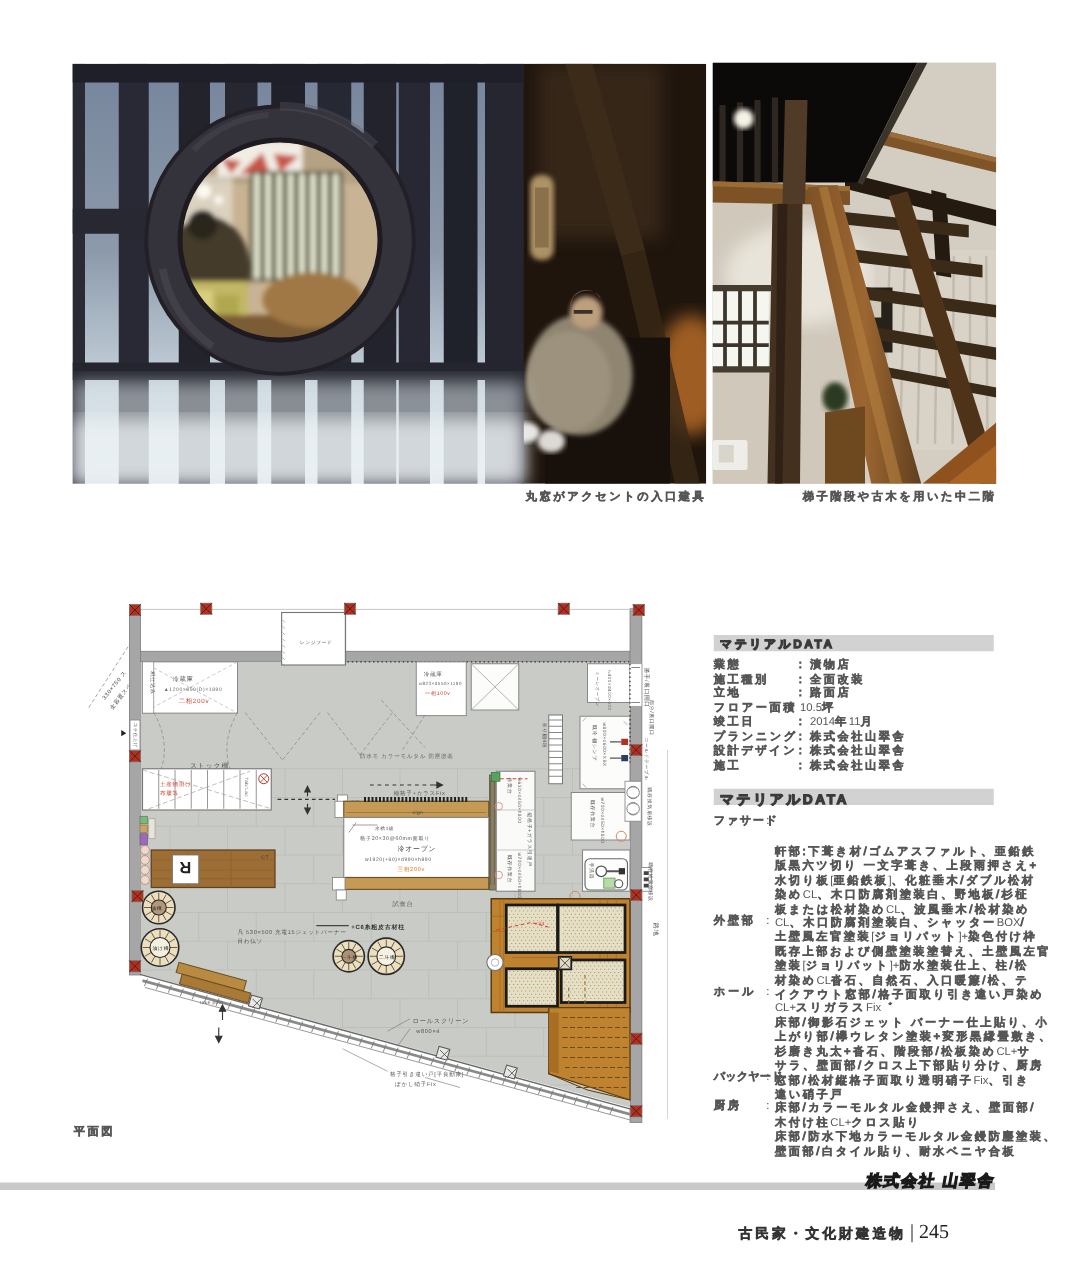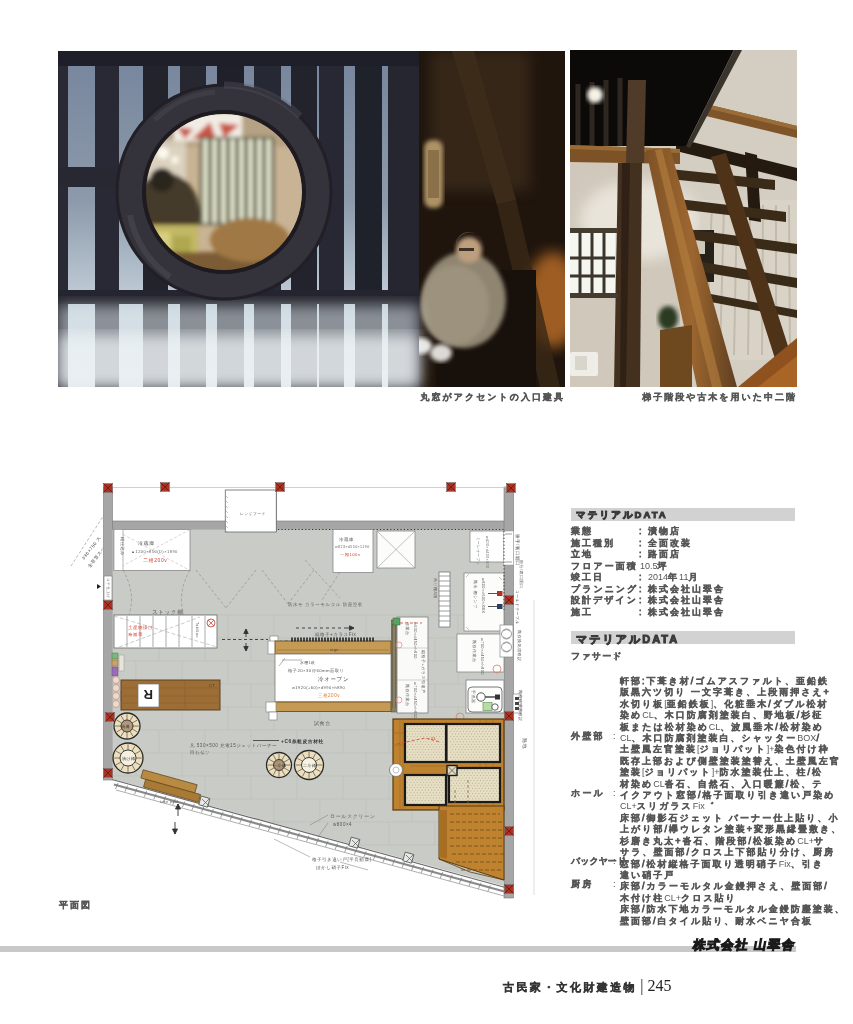--- a/index.html
+++ b/index.html
@@ -672,19 +672,19 @@
 違い硝子戸
 床部/カラーモルタル金鏝押さえ、壁面部/
 木付け柱<span class="lt">CL+</span>クロス貼り
 床部/防水下地カラーモルタル金鏝防塵塗装、
 壁面部/白タイル貼り、耐水ベニヤ合板</div>
 
 <div class="abs" style="left:0;top:946px;width:796px;height:6px;background:#c9c9c9"></div>
 
 <div class="abs" style="left:497px;top:937px;width:299px;font-size:12.5px;text-align:right;font-weight:bold;-webkit-text-stroke:1px #1a1a1a;color:#1a1a1a;letter-spacing:1.5px;transform:skewX(-10deg)">株式会社 山翠舎</div>
 
-<div class="abs" style="left:503px;top:977px;width:304px;font-size:12px;text-align:left;color:#222">
+<div class="abs" style="left:523px;top:977px;width:304px;font-size:12px;text-align:center;color:#222">
   <span class="jp" style="-webkit-text-stroke:0.9px #333;color:#333;font-size:11px;letter-spacing:2.4px">古民家・文化財建造物</span>
   <span style="font-family:'Liberation Serif',serif;font-size:16px"> | 245</span>
 </div>
 
 <div class="abs jp" style="left:59px;top:899px;font-size:9px">平面図</div>
 </div>
 
 </body></html>

